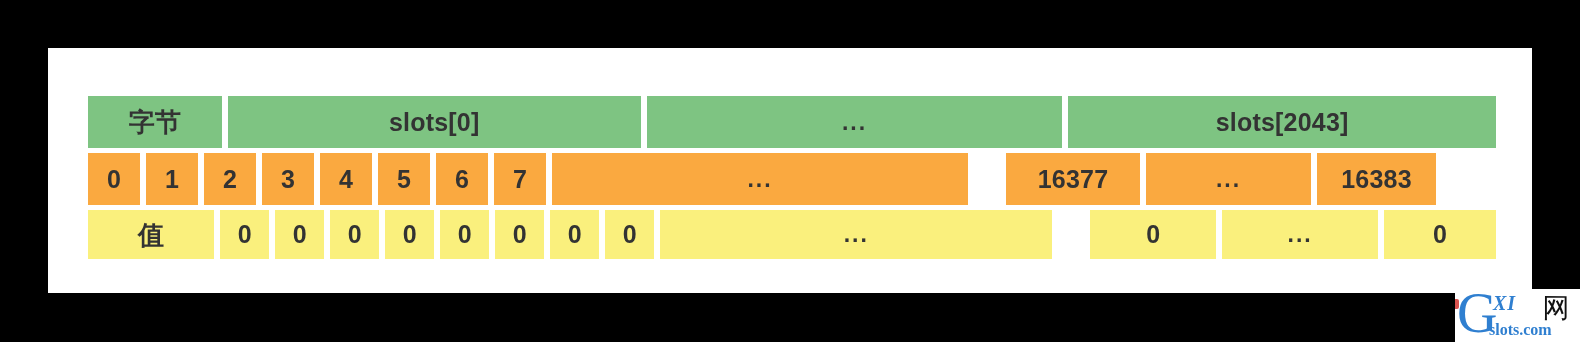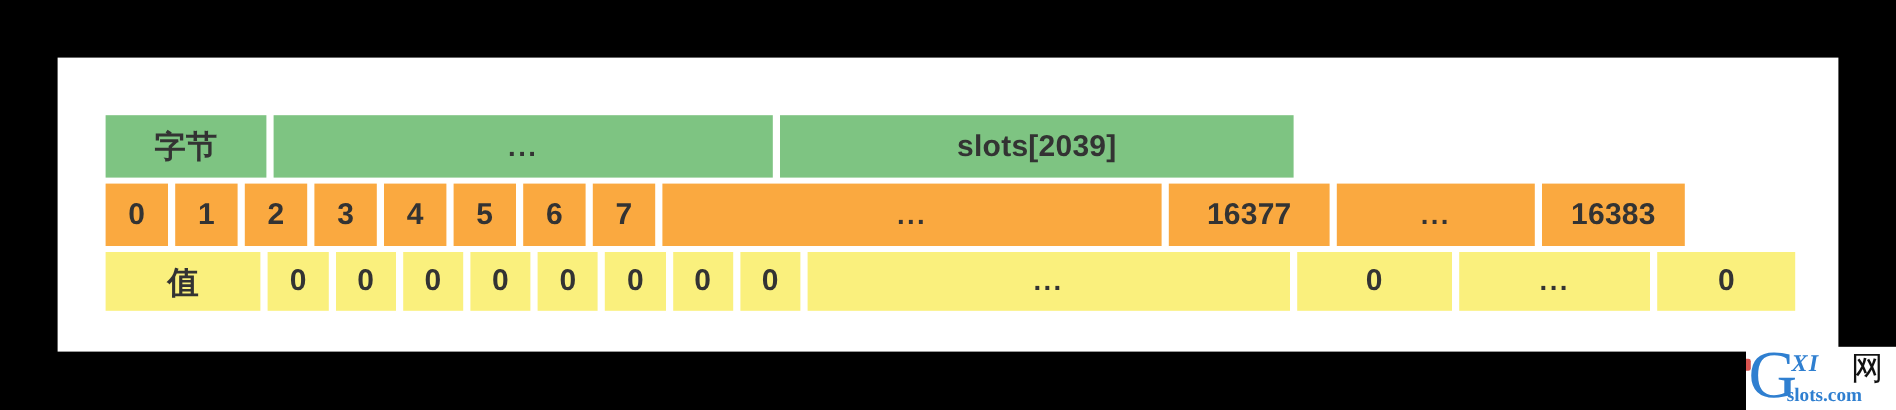--- a/index.html
+++ b/index.html
@@ -61,21 +61,21 @@
   .c-green  { background: #7ec482; }
   .c-orange { background: #faa940; }
   .c-yellow { background: #faf07d; }
 
   
   .w-label  { width: 134px; }
   .w-byte   { width: 52px; }
   .w-slot0  { width: 413px; }   
   .w-mid    { width: 416px; }
   .w-tail   { width: 428px; }   
-  .w-16377  { width: 134px; }
+  .w-16377  { width: 134px; margin-left: 32px; }
   .w-dots2  { width: 165px; }
   .w-16383  { width: 119px; }
 
   .cell.dots { font-size: 23px; letter-spacing: 2px; }
   .cell.cjk  { font-size: 26px; }
 
   
   #watermark {
     position: absolute;
     left: 1455px;
@@ -145,22 +145,23 @@
 </style>
 </head>
 <body>
 
 <div id="card">
 
   <div id="table">
 
     <div class="trow row-byte">
       <div class="cell c-green w-label cjk">字节</div>
+      <div class="cell c-green w-slot0">slots[0]</div>
       <div class="cell c-green w-mid dots">...</div>
-      <div class="cell c-green w-tail">slots[2039]</div>
+      <div class="cell c-green w-tail">slots[2043]</div>
     </div>
 
     <div class="trow row-index">
 
       <div class="cell c-orange w-byte">0</div>
       <div class="cell c-orange w-byte">1</div>
       <div class="cell c-orange w-byte">2</div>
       <div class="cell c-orange w-byte">3</div>
       <div class="cell c-orange w-byte">4</div>
       <div class="cell c-orange w-byte">5</div>

